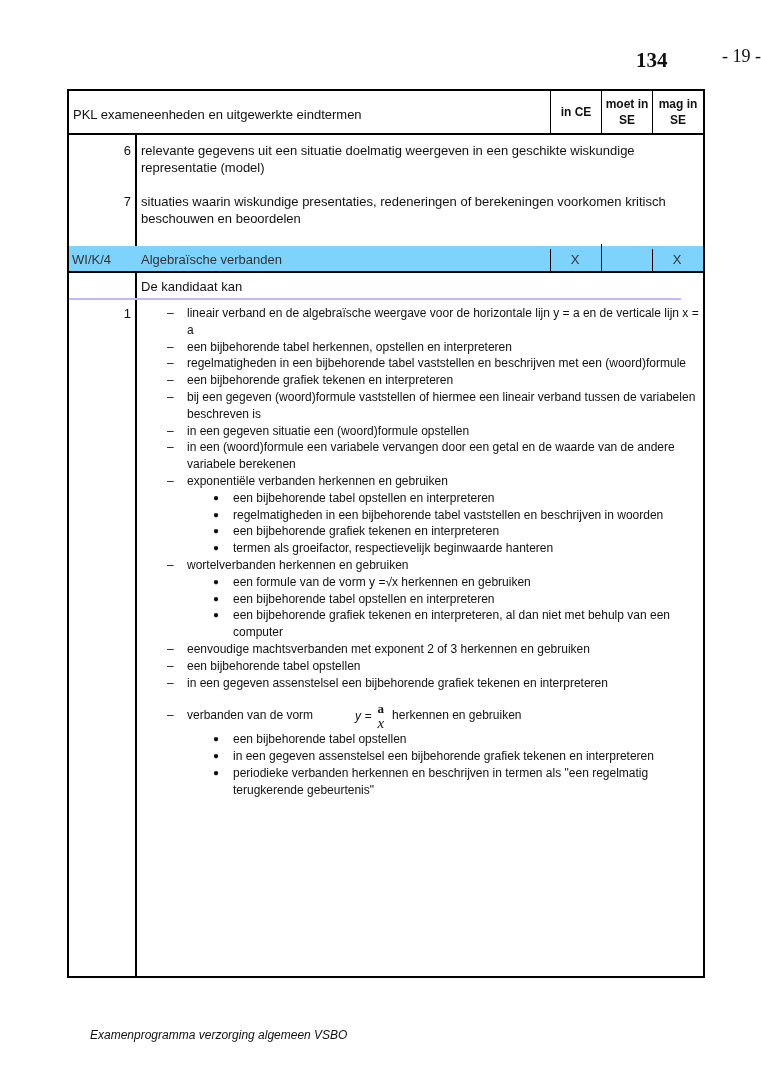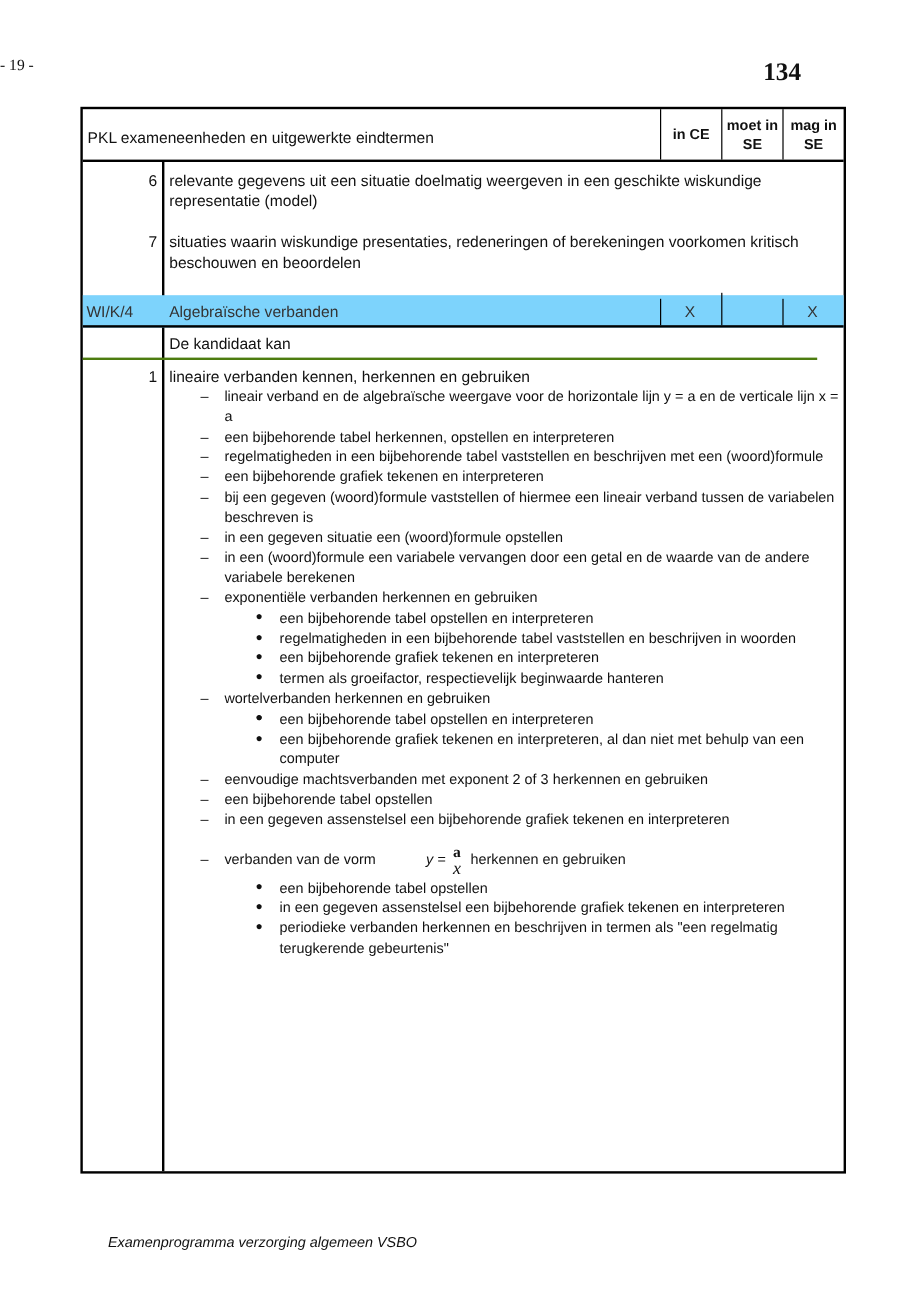--- a/index.html
+++ b/index.html
@@ -1,31 +1,31 @@
 <!DOCTYPE html>
 <html><head>
 <meta charset="utf-8">
 <style>
   html, body { margin:0; padding:0; background:#ffffff; }
   body { width:761px; height:1088px; position:relative; font-family:"Liberation Sans", sans-serif; color:#111; overflow:hidden; }
-  .page-num { position:absolute; top:46px; left:0; width:761px; text-align:left; font-family:"Liberation Serif", serif; font-size:13px; }
+  .page-num { position:absolute; top:46px; left:0; width:761px; text-align:right; font-family:"Liberation Serif", serif; font-size:18px; }
   .doc-num { position:absolute; top:48px; left:636px; font-family:"Liberation Serif", serif; font-size:21px; font-weight:bold; }
   .table { position:absolute; left:67px; top:89px; width:638px; height:889px; border:2px solid #000; box-sizing:border-box; }
   .hdr { position:absolute; left:0; top:0; width:634px; height:44px; border-bottom:2px solid #000; box-sizing:border-box; }
   .hdr .title { position:absolute; left:4px; top:16px; font-size:13px; font-weight:normal; }
   .hdr .col { position:absolute; top:0; height:42px; border-left:1px solid #000; box-sizing:border-box; font-size:12px; font-weight:bold; text-align:center; display:flex; align-items:center; justify-content:center; line-height:16px; }
   .leftcol-line { position:absolute; left:66px; top:44px; width:2px; height:841px; background:#000; }
   .num { position:absolute; left:0; width:62px; text-align:right; font-size:13px; }
   .txt { position:absolute; left:72px; font-size:13px; line-height:17px; width:540px; }
   .grayrow { position:absolute; left:0; top:155px; width:634px; height:27px; background:#7dd3fc; border-bottom:2px solid #000; box-sizing:border-box; }
   .grayrow .code { position:absolute; left:3px; top:6px; font-size:13px; color:#333; }
   .grayrow .label { position:absolute; left:72px; top:6px; font-size:13px; color:#333; }
   .vline { position:absolute; width:1px; background:#000; }
   .xmark { position:absolute; top:6px; font-size:13px; color:#333; width:50px; text-align:center; }
-  .kanrow { position:absolute; left:0; top:182px; width:612px; height:27px; border-bottom:2px solid #4d7c0f; box-sizing:border-box; }
+  .kanrow { position:absolute; left:0; top:182px; width:612px; height:27px; border-bottom:2px solid #c4b5fd; box-sizing:border-box; }
   .kanrow .label { position:absolute; left:72px; top:6px; font-size:13px; }
   .list { position:absolute; left:72px; top:214px; width:560px; font-size:12px; line-height:16.8px; }
   .list .main { font-size:13px; line-height:17px; }
   .li { position:relative; padding-left:46px; }
   .li .dash { position:absolute; left:26px; top:0; }
   .sub { position:relative; padding-left:92px; }
   .sub .dot { position:absolute; left:72px; top:0; font-size:10px; }
   .frac { display:inline-block; vertical-align:middle; text-align:center; font-family:"Liberation Serif", serif; line-height:15px; margin:0 8px 0 6px; }
   .frac .n { display:block; font-weight:bold; font-size:13px; }
   .frac .d { display:block; font-style:italic; font-size:15px; }
@@ -64,38 +64,37 @@
     <div class="xmark" style="left:583px;">X</div>
   </div>
 
   <div class="kanrow">
     <div class="label">De kandidaat kan</div>
   </div>
 
   <div class="num" style="top:215px;">1</div>
 
   <div class="list">
-    <div class="main">lineaire verbanden kennen, herkennen en gebruiken</div>
 
     <div class="li"><span class="dash">–</span><span>lineair verband en de algebraïsche weergave voor de horizontale lijn y = a en de verticale lijn x = a</span></div>
     <div class="li"><span class="dash">–</span><span>een bijbehorende tabel herkennen, opstellen en interpreteren</span></div>
     <div class="li"><span class="dash">–</span><span>regelmatigheden in een bijbehorende tabel vaststellen en beschrijven met een (woord)formule</span></div>
     <div class="li"><span class="dash">–</span><span>een bijbehorende grafiek tekenen en interpreteren</span></div>
     <div class="li"><span class="dash">–</span><span>bij een gegeven (woord)formule vaststellen of hiermee een lineair verband tussen de variabelen beschreven is</span></div>
     <div class="li"><span class="dash">–</span><span>in een gegeven situatie een (woord)formule opstellen</span></div>
     <div class="li"><span class="dash">–</span><span>in een (woord)formule een variabele vervangen door een getal en de waarde van de andere variabele berekenen</span></div>
 
     <div class="li"><span class="dash">–</span><span>exponentiële verbanden herkennen en gebruiken</span></div>
     <div class="sub"><span class="dot">●</span><span>een bijbehorende tabel opstellen en interpreteren</span></div>
     <div class="sub"><span class="dot">●</span><span>regelmatigheden in een bijbehorende tabel vaststellen en beschrijven in woorden</span></div>
     <div class="sub"><span class="dot">●</span><span>een bijbehorende grafiek tekenen en interpreteren</span></div>
     <div class="sub"><span class="dot">●</span><span>termen als groeifactor, respectievelijk beginwaarde hanteren</span></div>
 
     <div class="li"><span class="dash">–</span><span>wortelverbanden herkennen en gebruiken</span></div>
-    <div class="sub"><span class="dot">●</span></div>
+    <div class="sub"><span class="dot">●</span><span>een formule van de vorm y =√x herkennen en gebruiken</span></div>
     <div class="sub"><span class="dot">●</span><span>een bijbehorende tabel opstellen en interpreteren</span></div>
     <div class="sub"><span class="dot">●</span><span>een bijbehorende grafiek tekenen en interpreteren, al dan niet met behulp van een computer</span></div>
 
     <div class="li"><span class="dash">–</span><span>eenvoudige machtsverbanden met exponent 2 of 3 herkennen en gebruiken</span></div>
     <div class="li"><span class="dash">–</span><span>een bijbehorende tabel opstellen</span></div>
     <div class="li"><span class="dash">–</span><span>in een gegeven assenstelsel een bijbehorende grafiek tekenen en interpreteren</span></div>
 
     <div class="li" style="margin-top:10px;">
       <span class="dash" style="top:6px;">–</span>
       <span>verbanden van de vorm</span><span class="yeq">y =</span><span class="frac"><span class="n">a</span><span class="d">x</span></span><span>herkennen en gebruiken</span>

